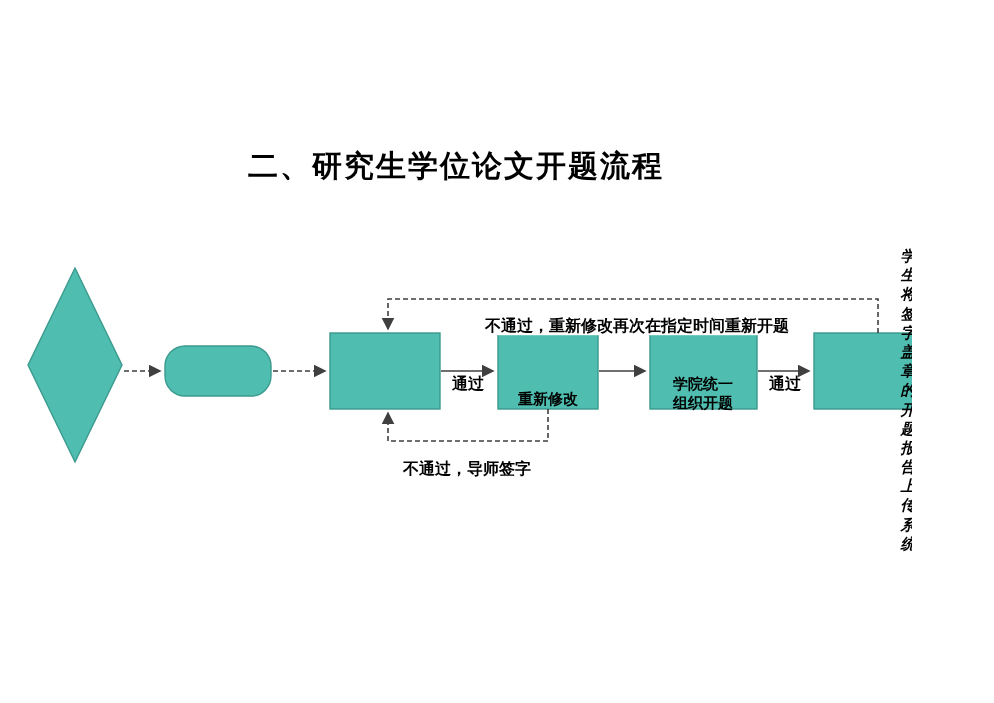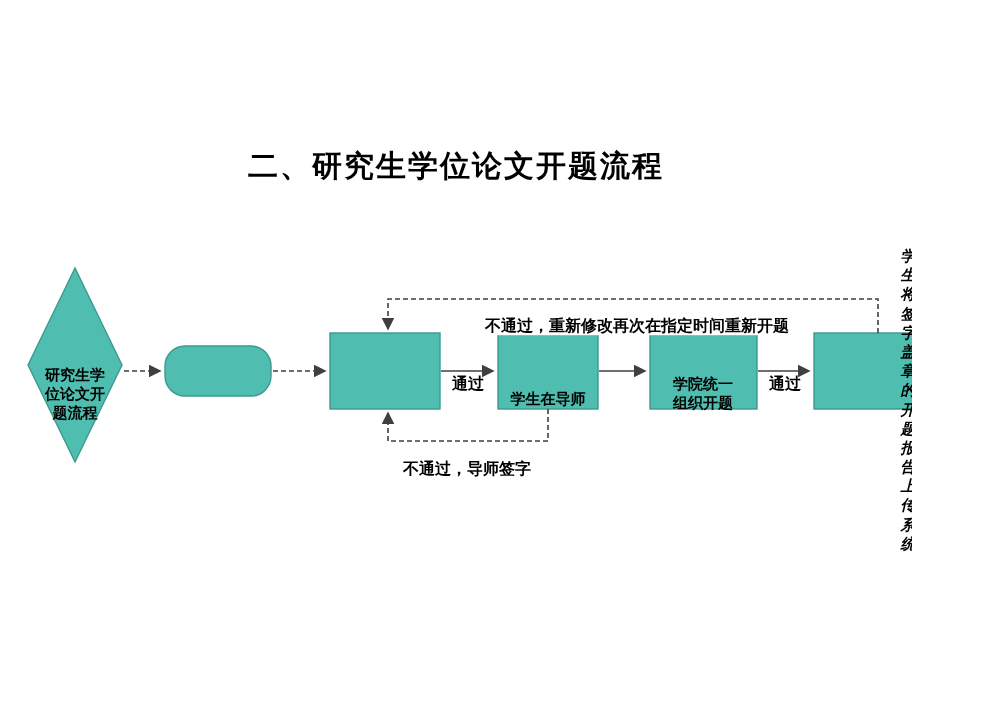--- a/index.html
+++ b/index.html
@@ -77,24 +77,21 @@
     <path d="M273,371 H325" fill="none" stroke-width="1.6" stroke-dasharray="5,3" marker-end="url(#arrowhead)" stroke="#3f3f3f"></path>
 
     <path d="M441,371 H493" fill="none" stroke-width="1.6" marker-end="url(#arrowhead)" stroke="#3f3f3f"></path>
     <path d="M599,371 H645" fill="none" stroke-width="1.6" marker-end="url(#arrowhead)" stroke="#3f3f3f"></path>
     <path d="M758,371 H809" fill="none" stroke-width="1.6" marker-end="url(#arrowhead)" stroke="#3f3f3f"></path>
 
     <path d="M878,333 V299 H388 V329" fill="none" stroke-width="1.6" stroke-dasharray="5,3" marker-end="url(#arrowhead)" stroke="#3f3f3f"></path>
     <path d="M548,409 V441 H388 V413" fill="none" stroke-width="1.6" stroke-dasharray="5,3" marker-end="url(#arrowhead)" stroke="#3f3f3f"></path>
   </svg>
 
-  <div class="label node-label" style="left:75px;top:366px;">研究生学
-位论文开
-题流程</div>
-  <div class="label node-label" style="left:548px;top:371px;">学生在导师</div>
+  <div class="label node-label" style="left:548px;top:371px;">重新修改</div>
   <div class="label node-label" style="left:703px;top:365px;">学院统一
 组织开题</div>
   <div class="label node-label" style="left:908px;top:371px;font-style:italic;">学生将签字盖
 章的开题报告
 上传系统</div>
 
   <div class="label edge-label" style="left:468px;top:356px;">通过</div>
   <div class="label edge-label" style="left:785px;top:356px;">通过</div>
   <div class="label edge-label bg" style="left:637px;top:298px;">不通过，重新修改再次在指定时间重新开题</div>
   <div class="label edge-label bg" style="left:467px;top:441px;">不通过，导师签字</div>

